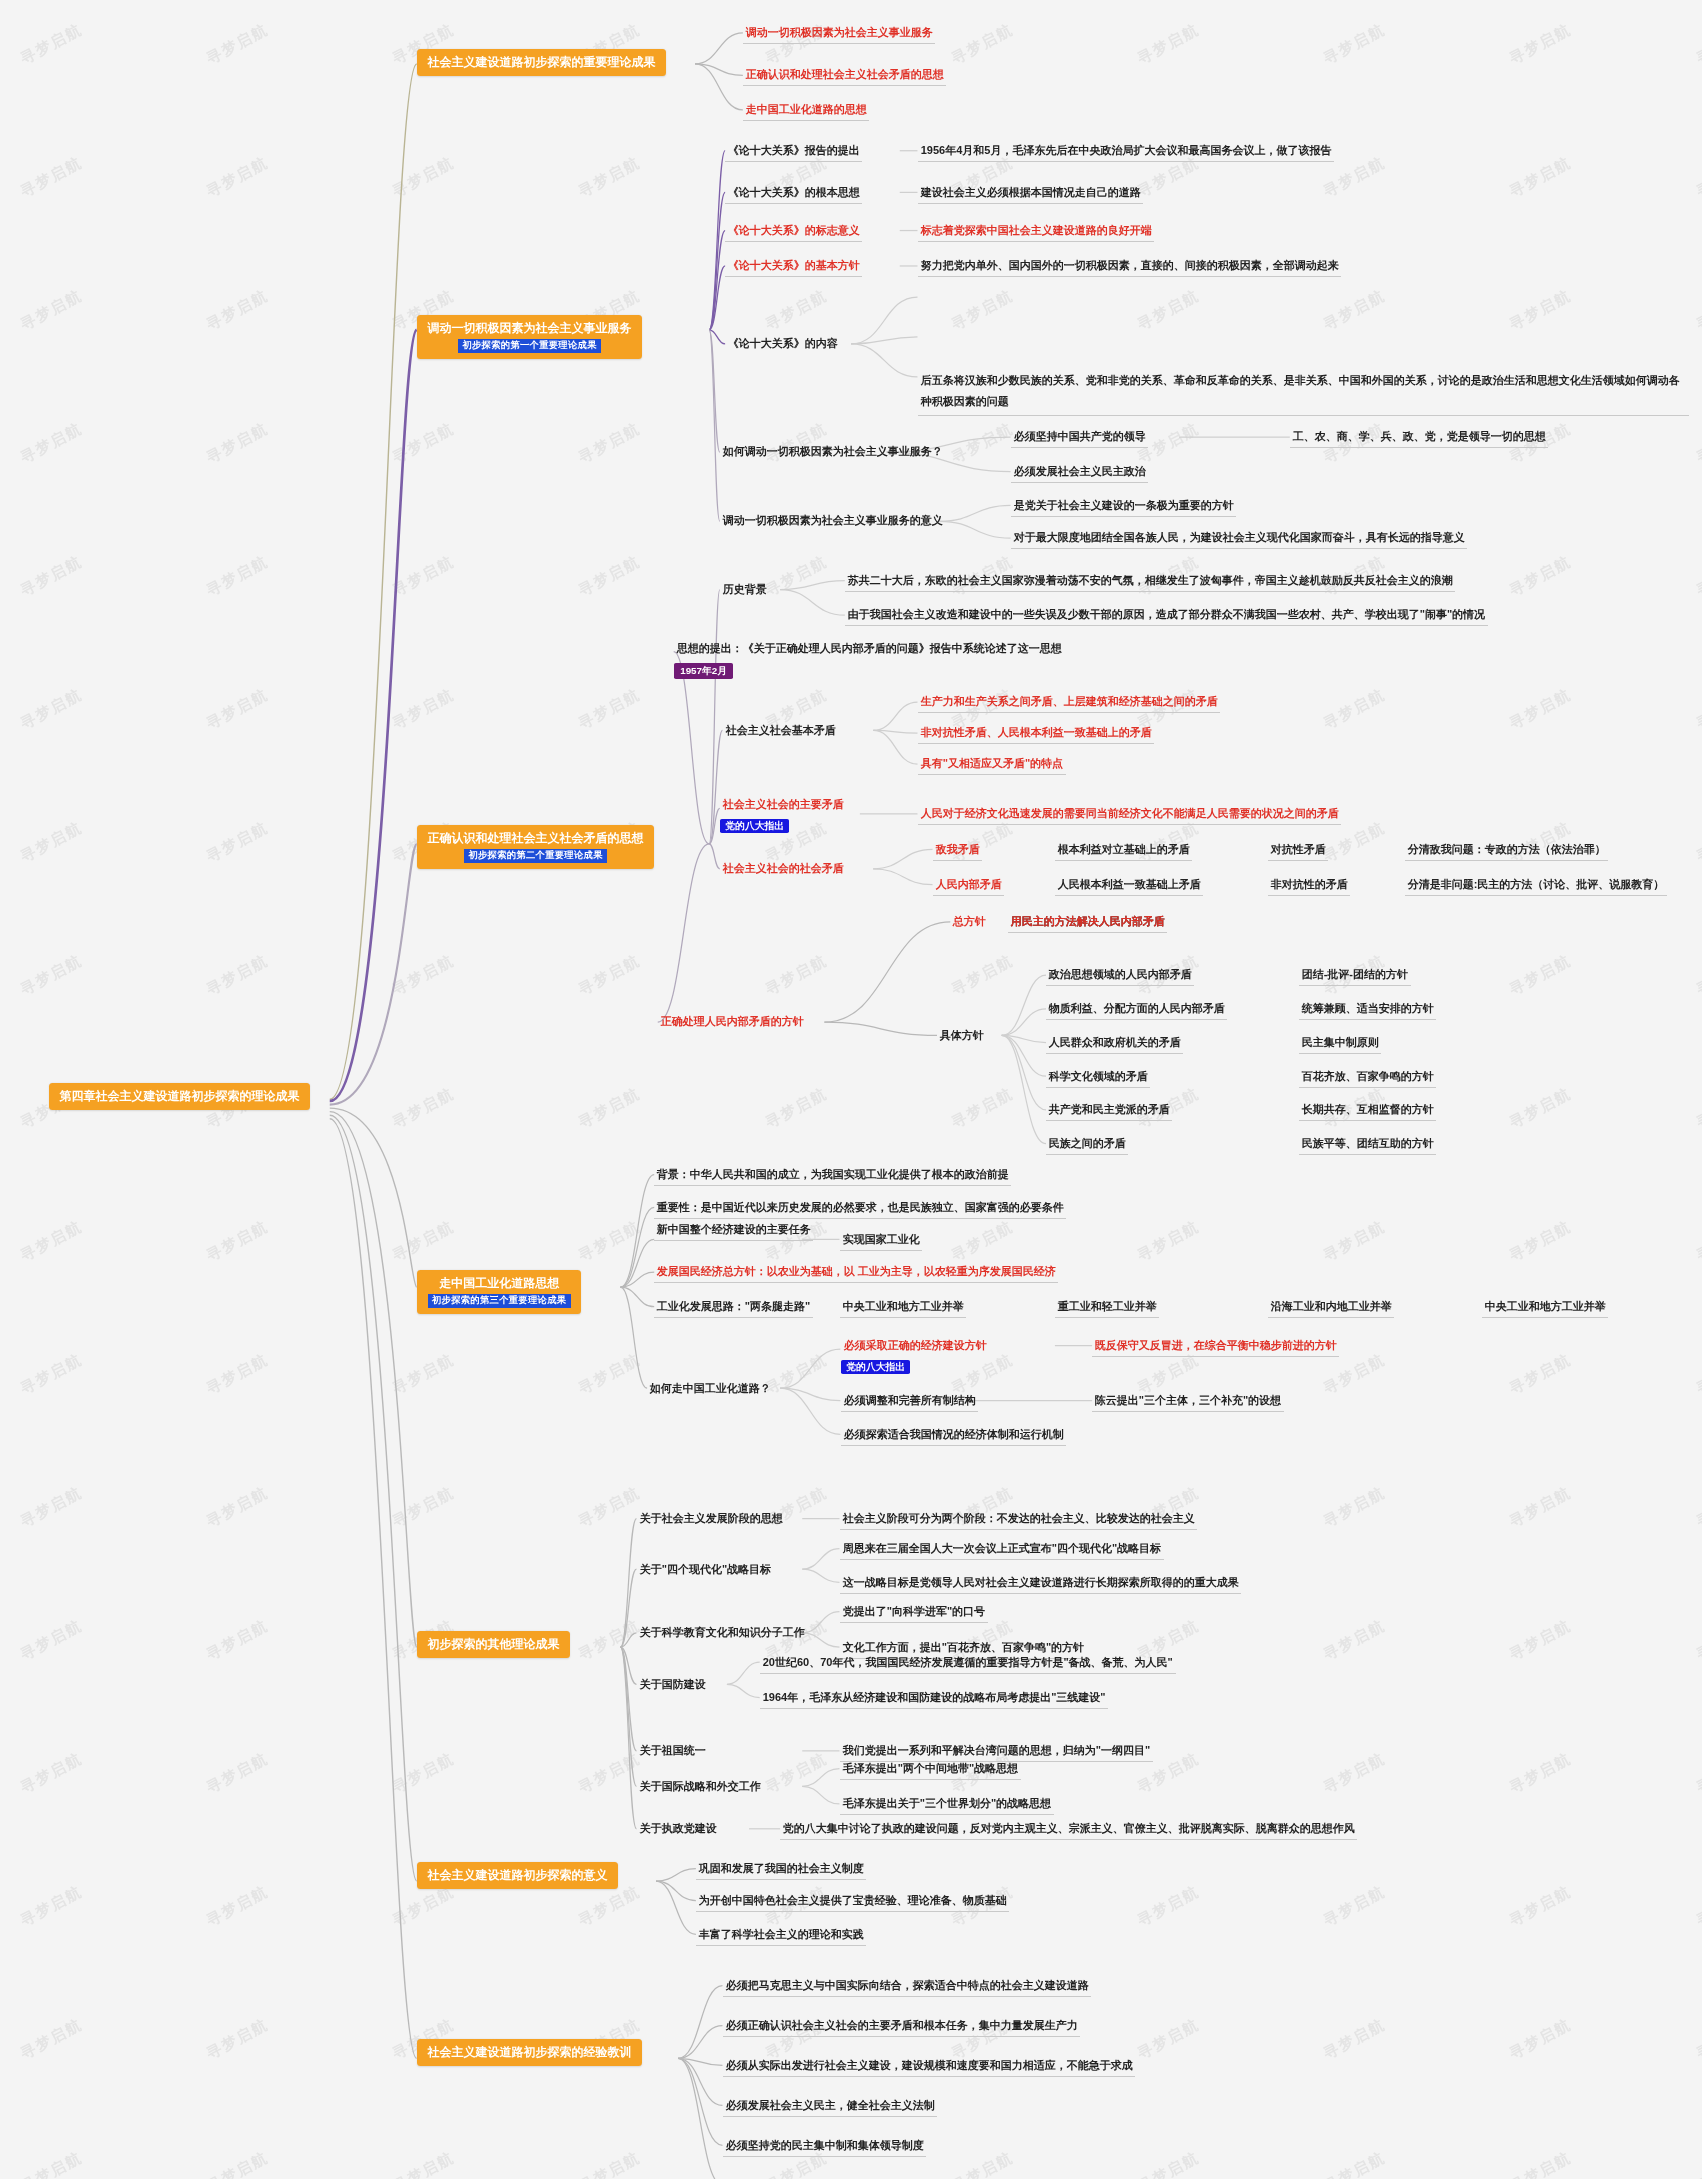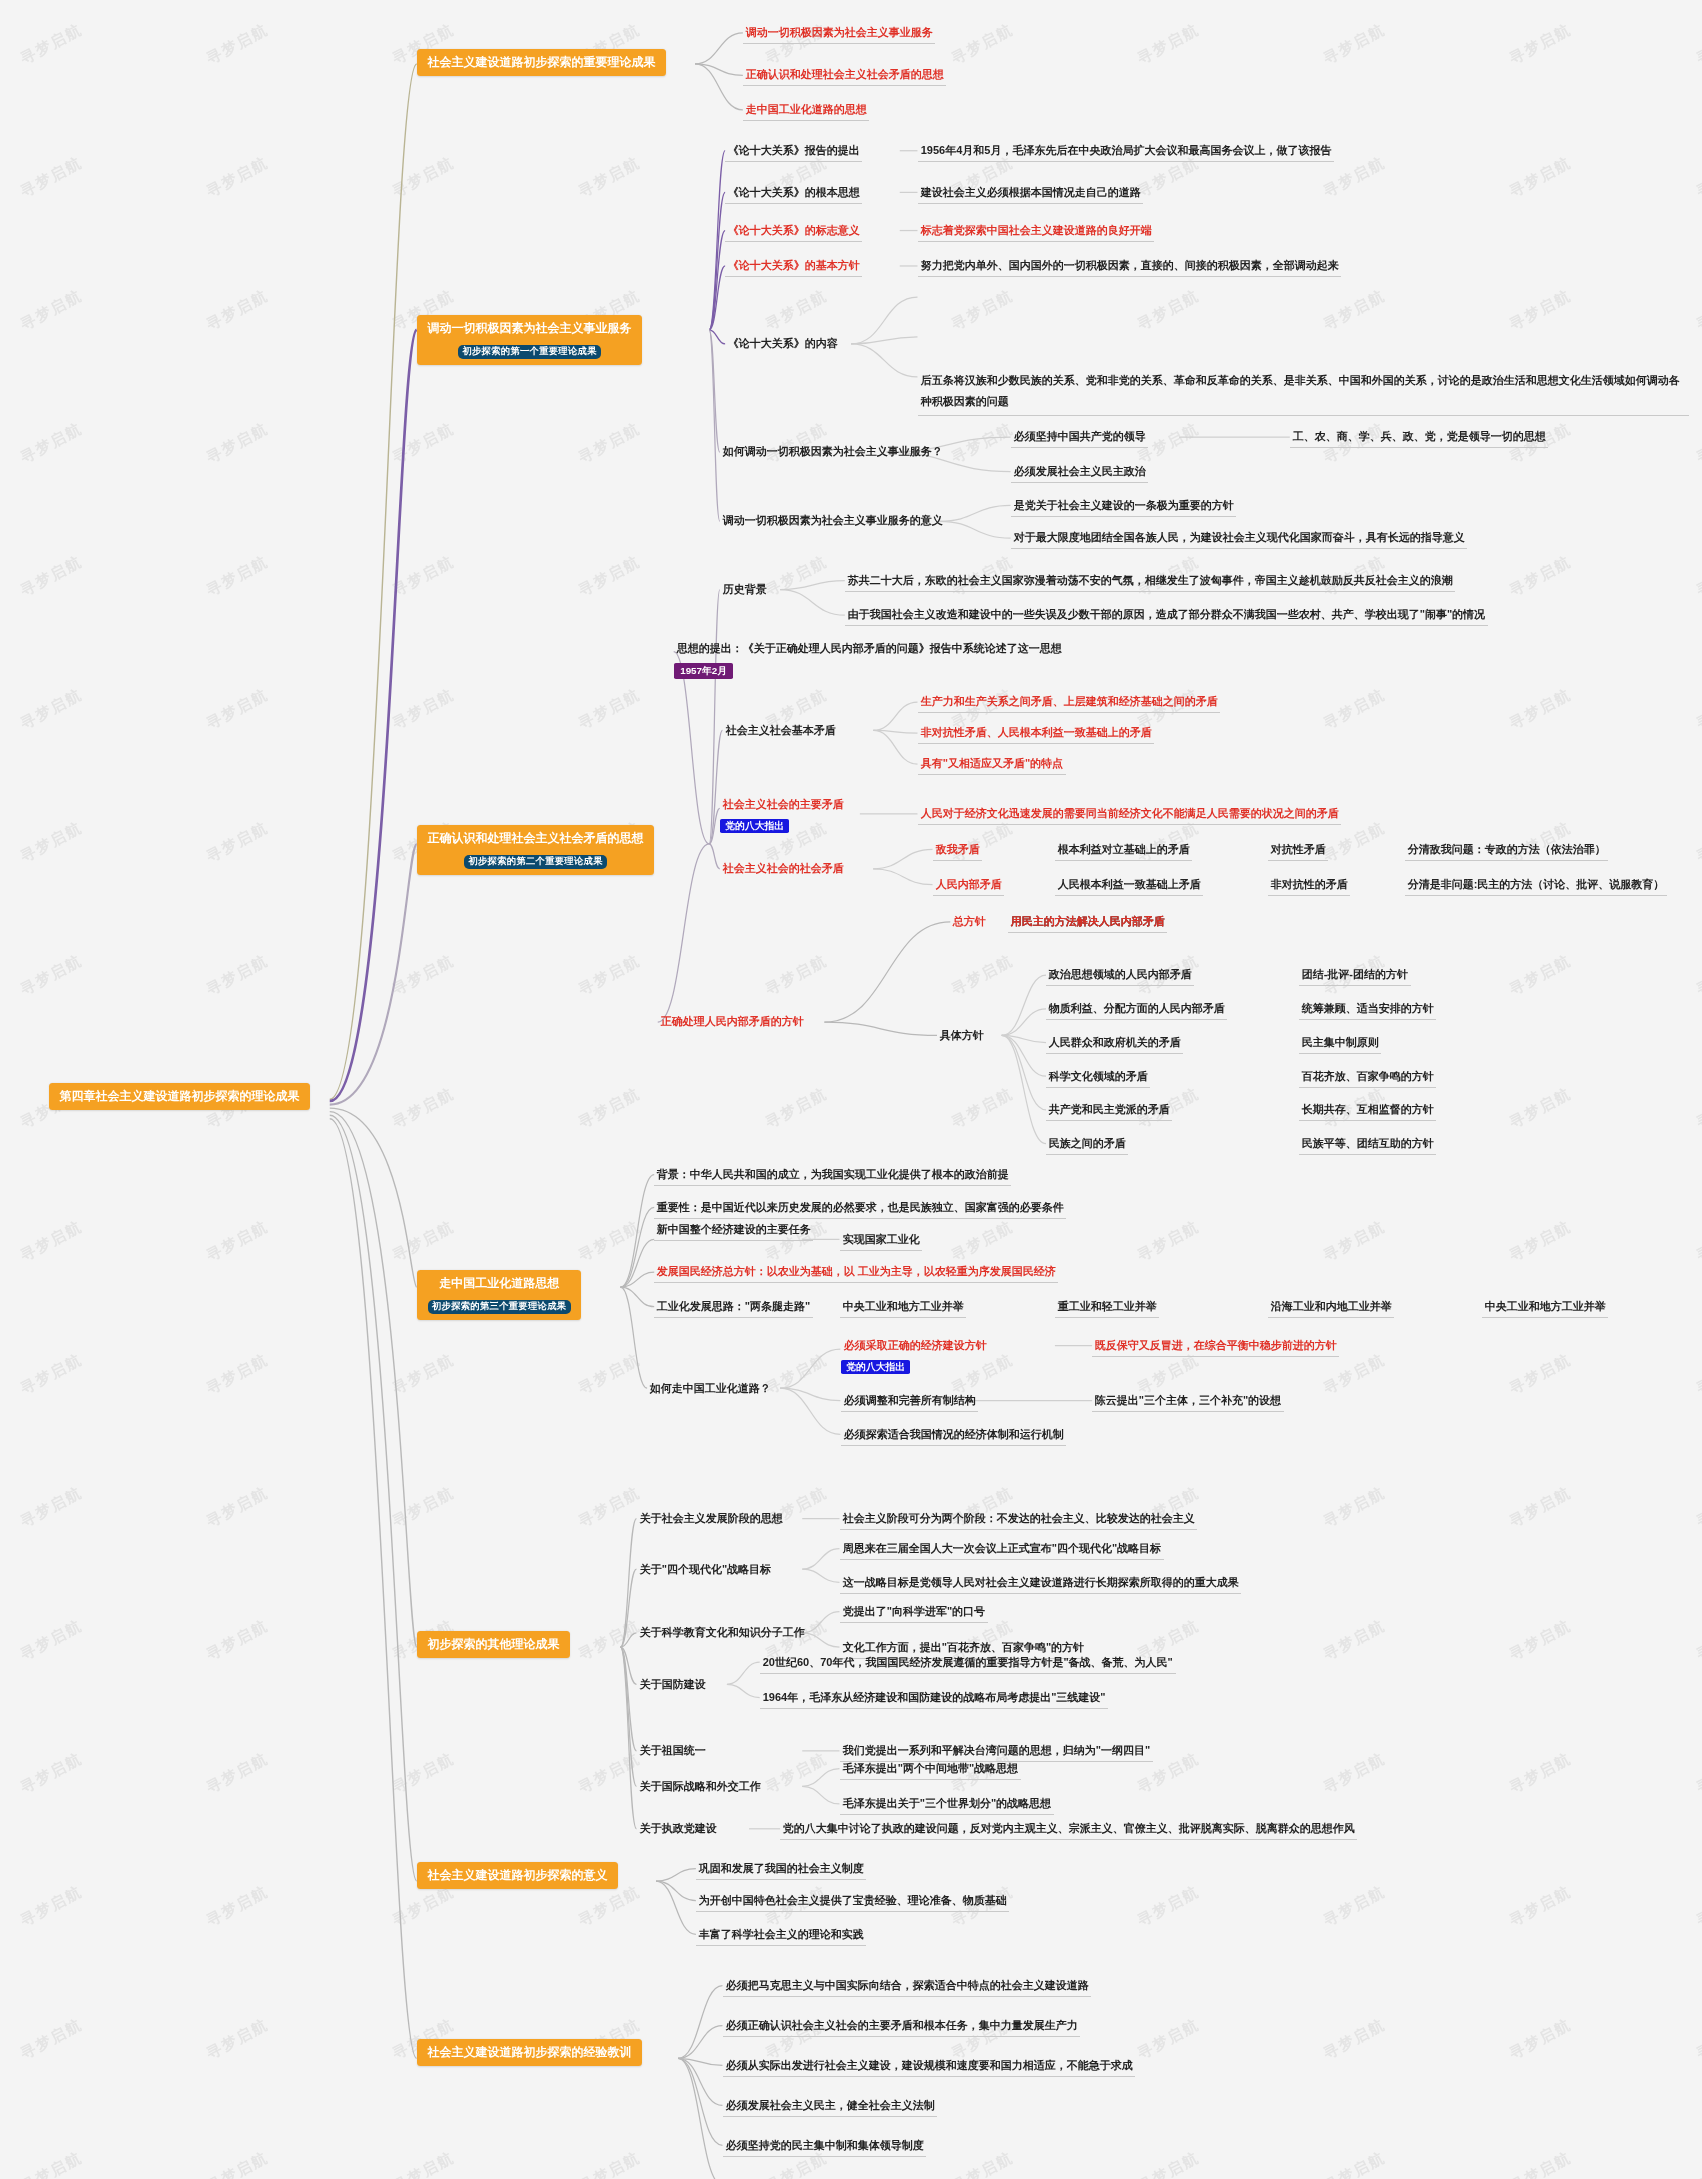--- a/index.html
+++ b/index.html
@@ -26,22 +26,22 @@
   .txt.nb{ border-bottom:none; }
   .txt.red{ color:#e03127; }
   .txt.multi{ white-space:normal; line-height:1.9; }
 
   .box{
     background:#f5a122; color:#fff; font-weight:700; font-size:12px;
     border-radius:3.5px; padding:6.2px 10.6px 6.2px 10.6px; text-align:center;
     box-shadow:0 0.9px 1.8px rgba(0,0,0,.12);
   }
   .box .sub{
-    display:inline-block; background:#0c4a6e; color:#fff; font-size:9.3px;
-    font-weight:700; padding:0.9px 4.4px; margin-top:9px; border-radius:5px;
+    display:inline-block; background:#1d4ed8; color:#fff; font-size:9.3px;
+    font-weight:700; padding:0.9px 4.4px; margin-top:3px; border-radius:0;
     letter-spacing:0.3px;
   }
   .tag-red{
     display:inline-block; background:#701a75; color:#fff; font-size:9.8px;
     font-weight:700; padding:1.8px 6.2px; border-radius:1.8px;
   }
   .tag-blue{
     display:inline-block; background:#1717e0; color:#fff; font-size:9.8px;
     font-weight:700; padding:0.9px 5.3px; border-radius:1.8px;
   }

